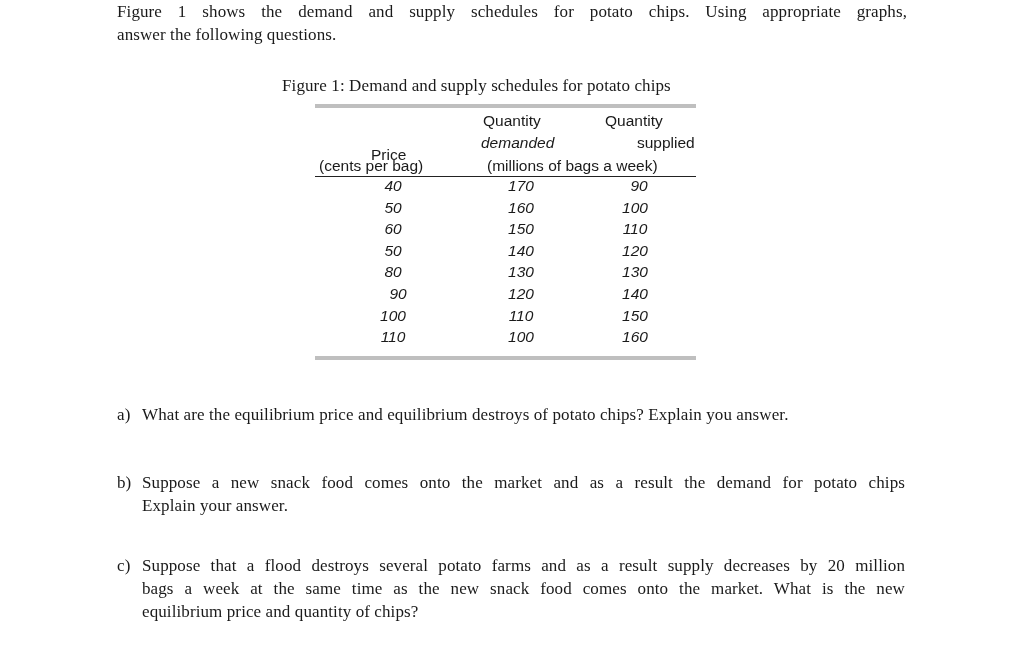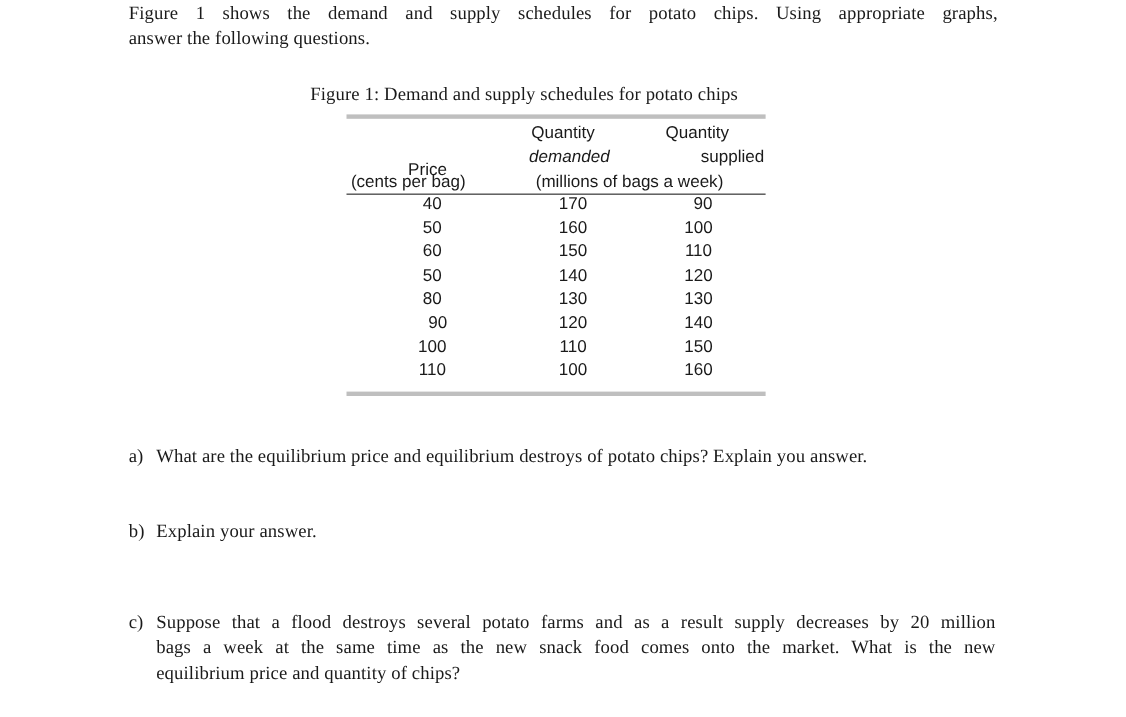--- a/index.html
+++ b/index.html
@@ -12,21 +12,21 @@
     .intro { position: absolute; left: 117px; top: 0px; width: 790px; line-height: 23px; text-align: justify; }
     .intro-line { display: block; white-space: nowrap; }
     .intro-line.first { text-align-last: justify; }
     .caption { position: absolute; left: 282px; top: 76px; white-space: nowrap; }
     .table-wrap { position: absolute; left: 315px; top: 104px; width: 381px; }
     .rule-thick { height: 4px; background: #bfbfbf; }
     .rule-thin { height: 1px; background: #222; }
     .sans { font-family: "Liberation Sans", "DejaVu Sans", sans-serif; font-size: 15.5px; color: #1a1a1a; }
     .hdr { position: relative; height: 68px; }
     .hdr span { position: absolute; white-space: nowrap; }
-    .rows { position: relative; }
+    .rows { position: relative; font-style: italic; }
     .row { position: relative; height: 21.6px; }
     .row span { position: absolute; top: 0; text-align: center; }
     .c1 { left: 48px; width: 60px; }
     .c2 { left: 176px; width: 60px; }
     .c3 { left: 290px; width: 60px; }
     .q { position: absolute; left: 117px; width: 790px; line-height: 23px; }
     .q .lab { position: absolute; left: 0; top: 0; }
     .q .txt { position: absolute; left: 25px; width: 763px; }
     .q .txt span { display: block; white-space: nowrap; }
     .just { text-align: justify; text-align-last: justify; }
@@ -102,20 +102,21 @@
 <div class="q serif" style="top:403px;">
   <span class="lab">a)</span>
   <div class="txt">
     <span>What are the equilibrium price and equilibrium destroys of potato chips? Explain you answer.</span>
   </div>
 </div>
 
 <div class="q serif" style="top:471px;">
   <span class="lab">b)</span>
   <div class="txt">
+    <span class="just">Suppose a new snack food comes onto the market and as a result the demand for potato chips</span>
     <span>Explain your answer.</span>
   </div>
 </div>
 
 <div class="q serif" style="top:554px;">
   <span class="lab">c)</span>
   <div class="txt">
     <span class="just">Suppose that a flood destroys several potato farms and as a result supply decreases by 20 million</span>
     <span class="just">bags a week at the same time as the new snack food comes onto the market.  What is the new</span>
     <span>equilibrium price and quantity of chips?</span>

